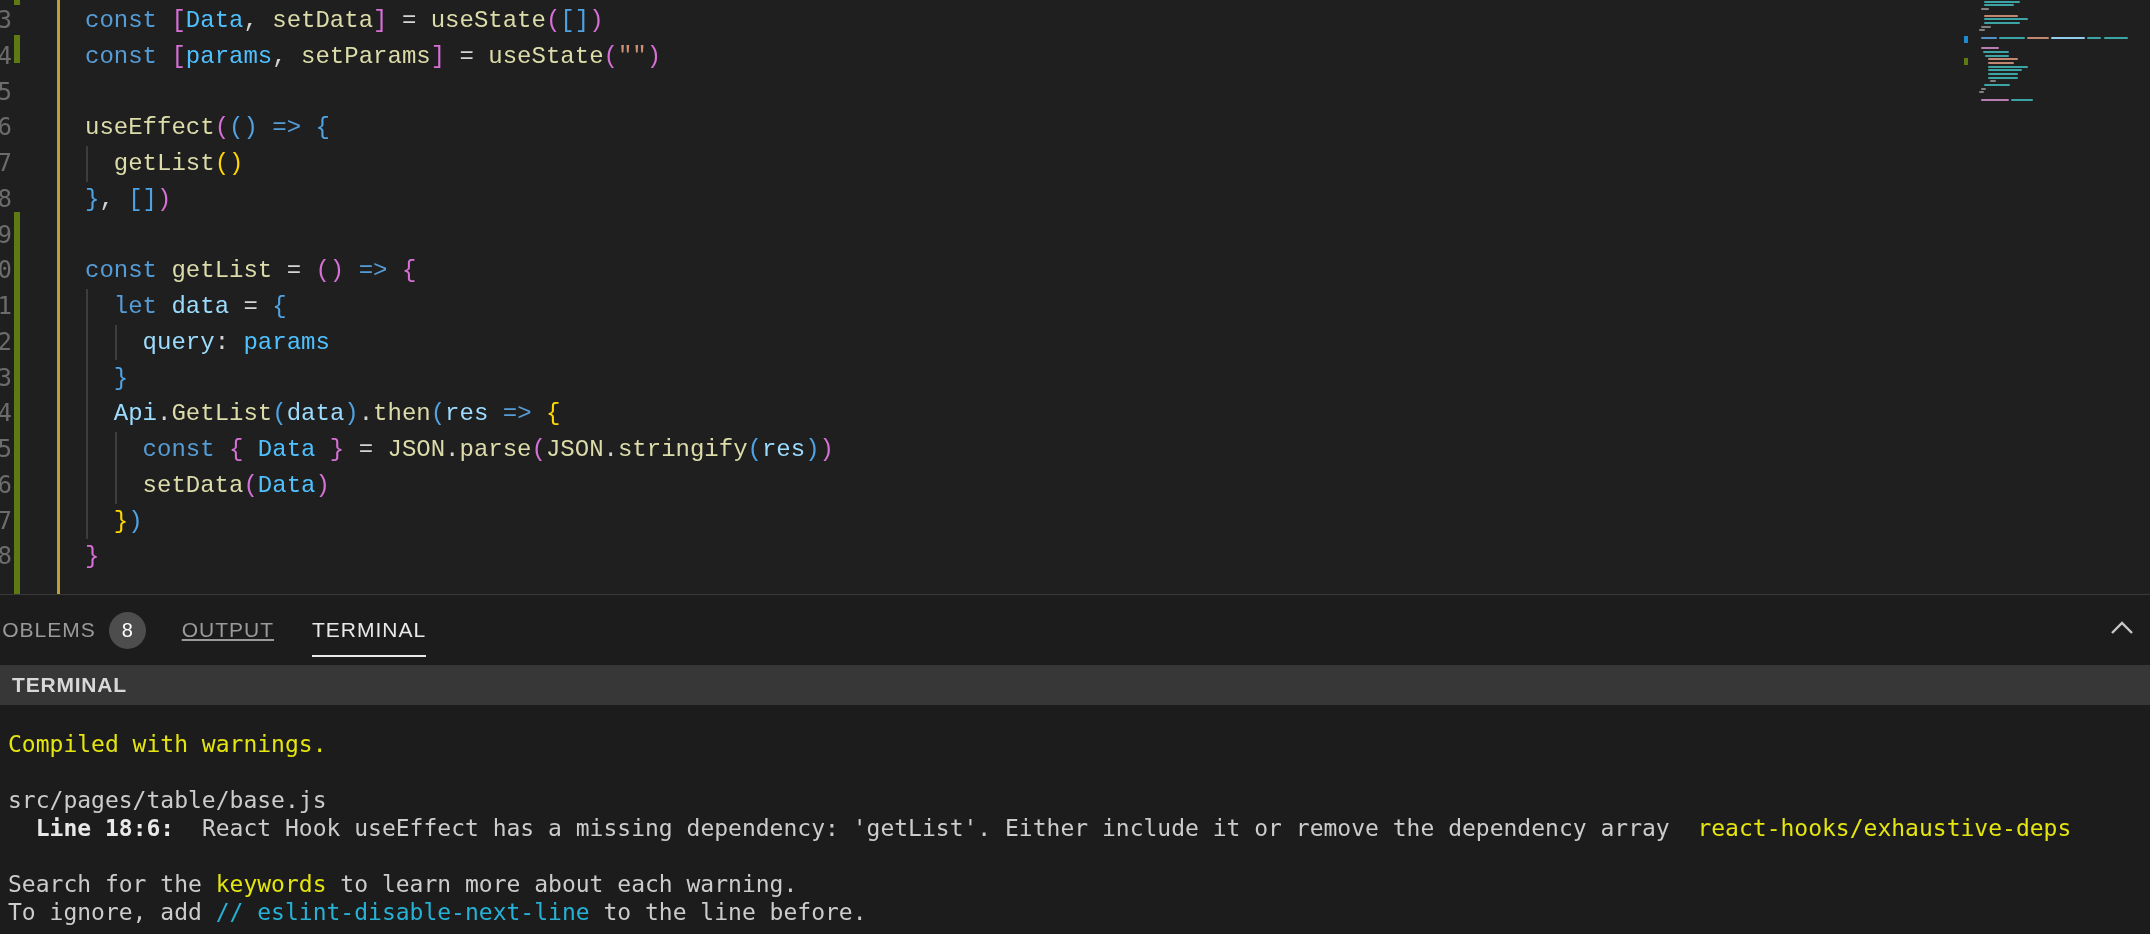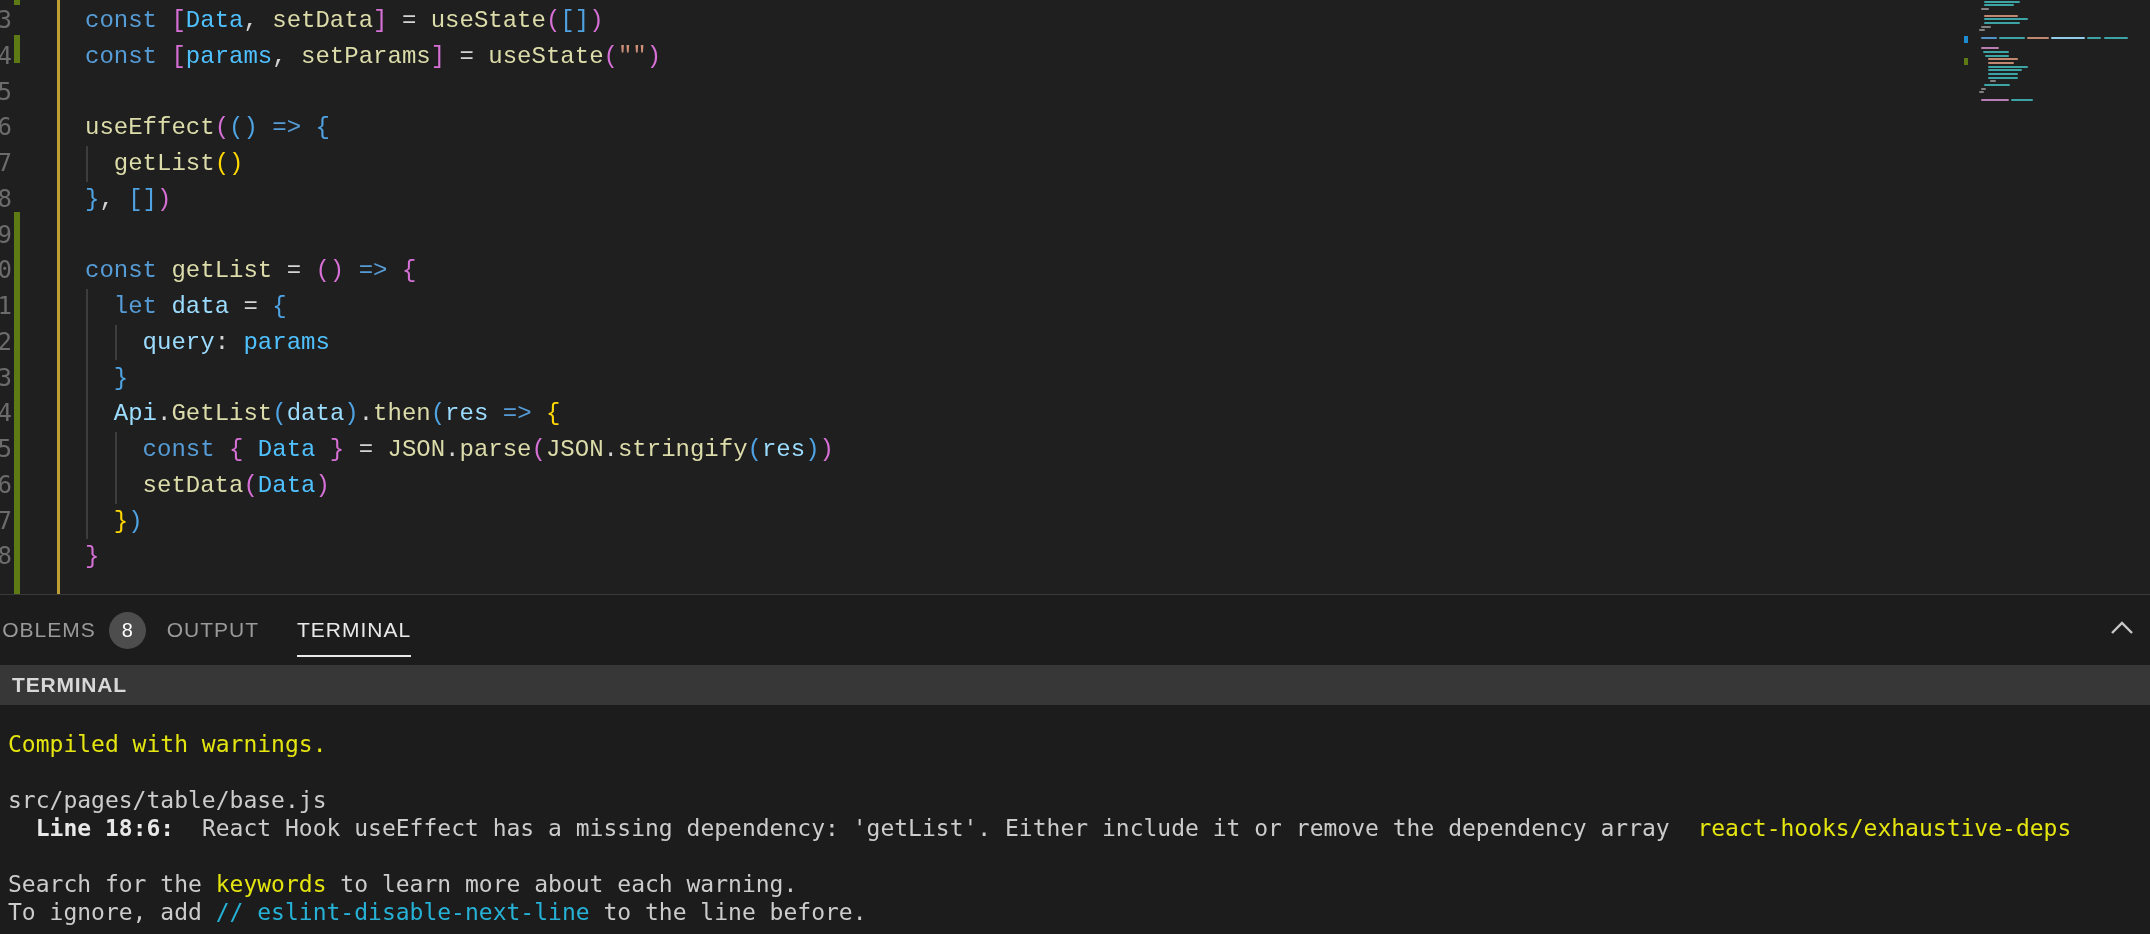--- a/index.html
+++ b/index.html
@@ -37,21 +37,21 @@
   .tab{
     position:relative;height:70px;display:flex;align-items:center;
     font-size:21px;letter-spacing:1px;color:var(--tab-inactive,#9A9A9A);cursor:pointer;
   }
   .tab.active{color:var(--tab-active,#E9E9E9);}
   .tab.active::after{
     content:"";position:absolute;left:0;right:0;bottom:8px;height:2.5px;
     background:var(--tab-active,#E9E9E9);
   }
   .tab-problems{margin-left:-29px;}
-  .tab-output{margin-left:21px;}
+  .tab-output{margin-left:36px;text-decoration:underline;}
   .tab-terminal{margin-left:38px;}
   .badge{
     margin-left:13px;width:37px;height:37px;border-radius:50%;
     background:var(--badge-bg,#4D4D4D);color:var(--badge-fg,#FFF);
     display:flex;align-items:center;justify-content:center;
     font-size:20px;letter-spacing:0;
   }
   .collapse{position:absolute;right:16px;top:25px;width:24px;height:16px;cursor:pointer;}
   .terminal-bar{
     position:absolute;left:0;top:70px;width:2150px;height:40px;

